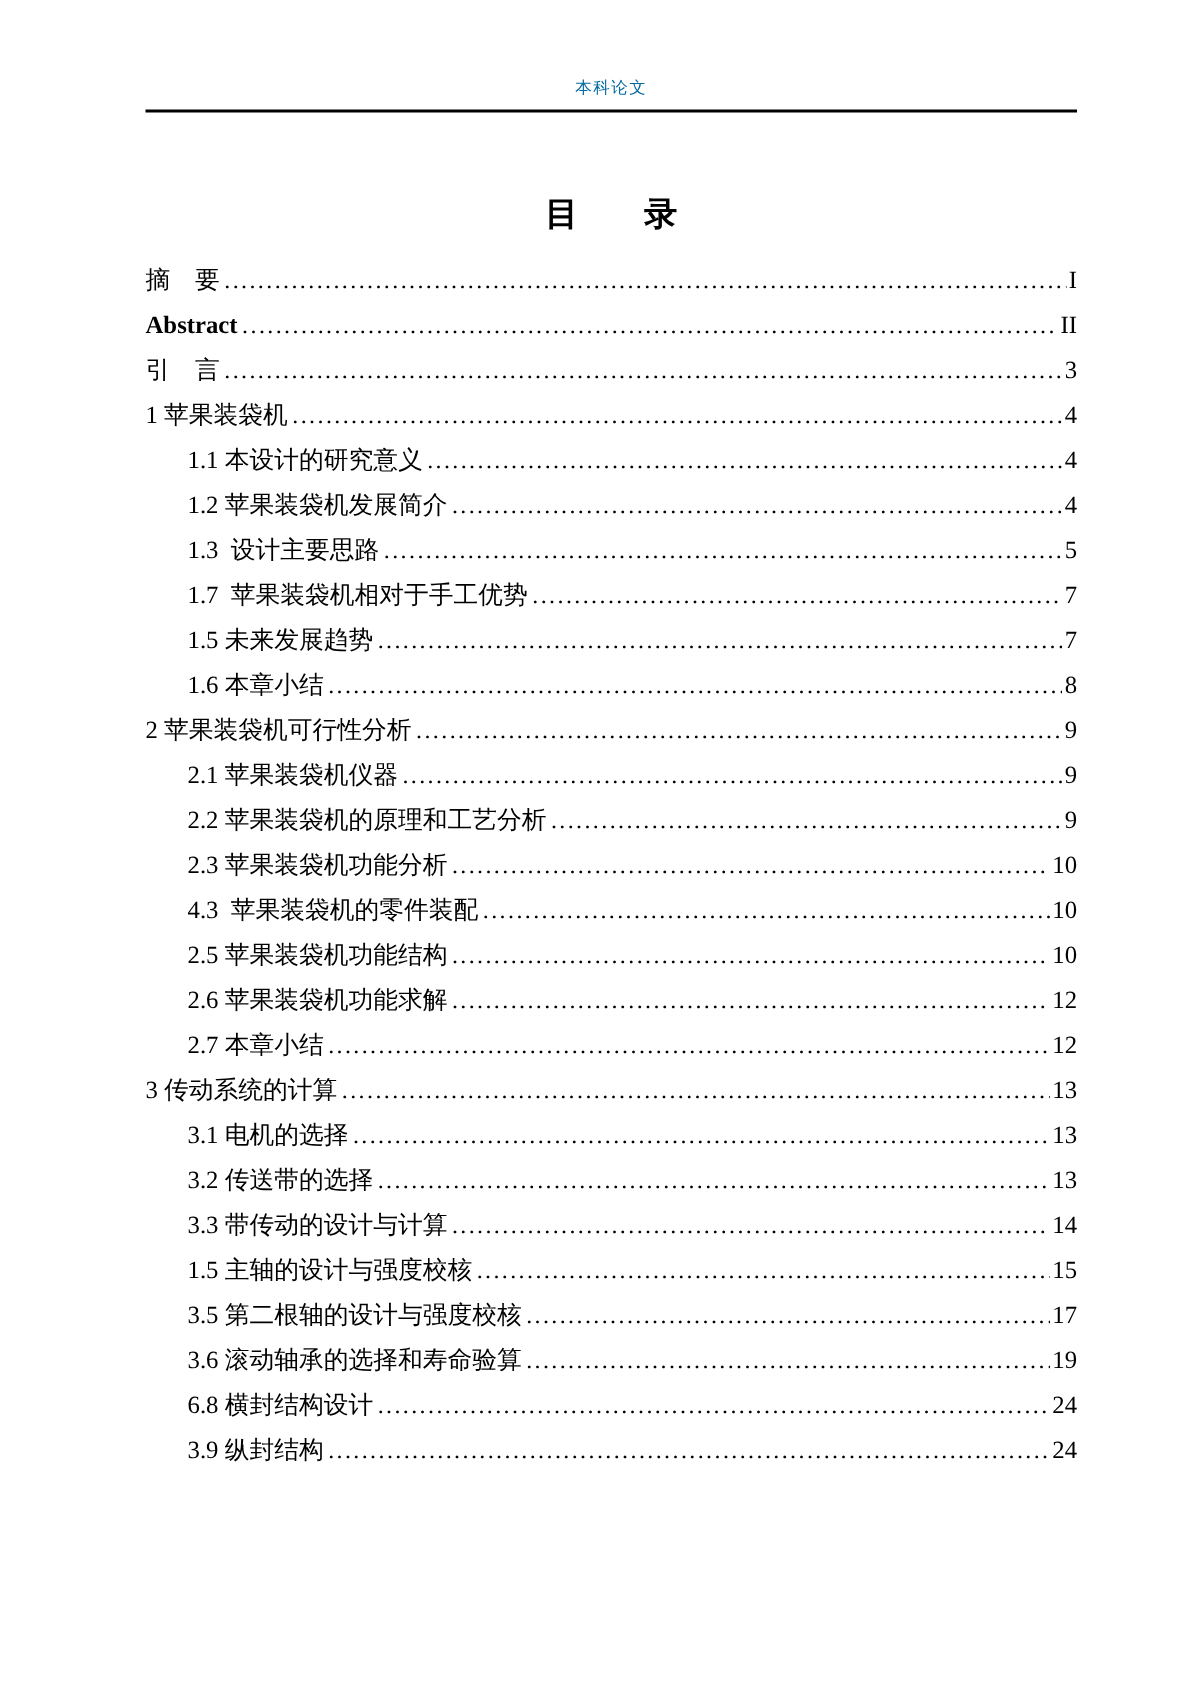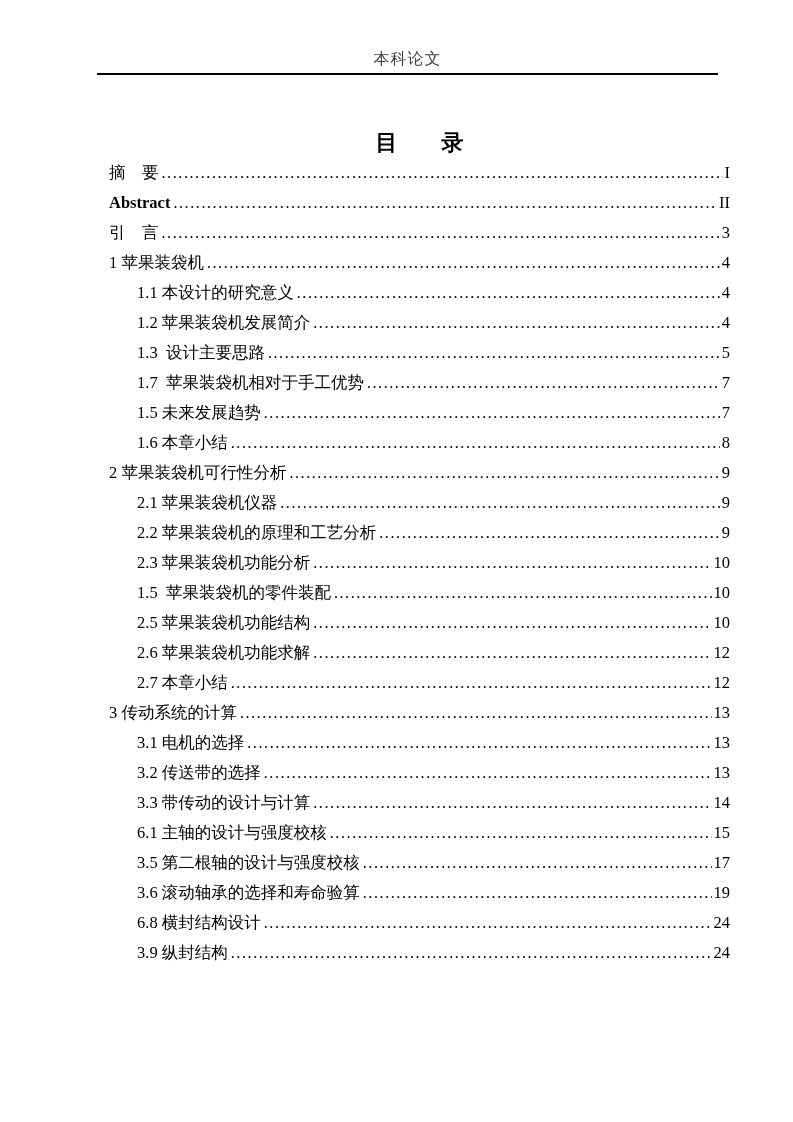--- a/index.html
+++ b/index.html
@@ -17,42 +17,42 @@
   .header {
     position: absolute;
     left: 97px;
     width: 621px;
     top: 50px;
     text-align: center;
     border-bottom: 2px solid #000000;
     padding-bottom: 5px;
   }
   .header-text {
-    font-size: 16px;
+    font-size: 11px;
     line-height: 18px;
-    color: #404040;
+    color: #0369a1;
     letter-spacing: 1px;
   }
   
   .toc {
     position: absolute;
-    left: 109px;
+    left: 97px;
     width: 621px;
     top: 128px;
   }
   .toc-title {
     margin: 0;
     font-size: 22px;
     font-weight: bold;
     text-align: center;
     line-height: 30px;
     white-space: pre;
     font-family: "Liberation Sans", "DejaVu Sans", sans-serif;
   }
-  .toc-list { margin-top: 0; }
+  .toc-list { margin-top: 14px; }
   .toc-row {
     display: flex;
     align-items: baseline;
     height: 30px;
     font-size: 16.5px;
     line-height: 30px;
   }
   .toc-row.level-1 { padding-left: 28px; align-items: center; }
   .toc-row.bold .toc-label { font-weight: bold; }
   .toc-label {
@@ -152,21 +152,21 @@
           <span class="toc-label">2.2 苹果装袋机的原理和工艺分析</span>
           <span class="toc-leader"></span>
           <span class="toc-page">9</span>
         </div>
         <div class="toc-row level-1">
           <span class="toc-label">2.3 苹果装袋机功能分析</span>
           <span class="toc-leader"></span>
           <span class="toc-page">10</span>
         </div>
         <div class="toc-row level-1">
-          <span class="toc-label">1.5  苹果装袋机的零件装配</span>
+          <span class="toc-label">4.3  苹果装袋机的零件装配</span>
           <span class="toc-leader"></span>
           <span class="toc-page">10</span>
         </div>
         <div class="toc-row level-1">
           <span class="toc-label">2.5 苹果装袋机功能结构</span>
           <span class="toc-leader"></span>
           <span class="toc-page">10</span>
         </div>
         <div class="toc-row level-1">
           <span class="toc-label">2.6 苹果装袋机功能求解</span>
@@ -192,21 +192,21 @@
           <span class="toc-label">3.2 传送带的选择</span>
           <span class="toc-leader"></span>
           <span class="toc-page">13</span>
         </div>
         <div class="toc-row level-1">
           <span class="toc-label">3.3 带传动的设计与计算</span>
           <span class="toc-leader"></span>
           <span class="toc-page">14</span>
         </div>
         <div class="toc-row level-1">
-          <span class="toc-label">6.1 主轴的设计与强度校核</span>
+          <span class="toc-label">1.5 主轴的设计与强度校核</span>
           <span class="toc-leader"></span>
           <span class="toc-page">15</span>
         </div>
         <div class="toc-row level-1">
           <span class="toc-label">3.5 第二根轴的设计与强度校核</span>
           <span class="toc-leader"></span>
           <span class="toc-page">17</span>
         </div>
         <div class="toc-row level-1">
           <span class="toc-label">3.6 滚动轴承的选择和寿命验算</span>

